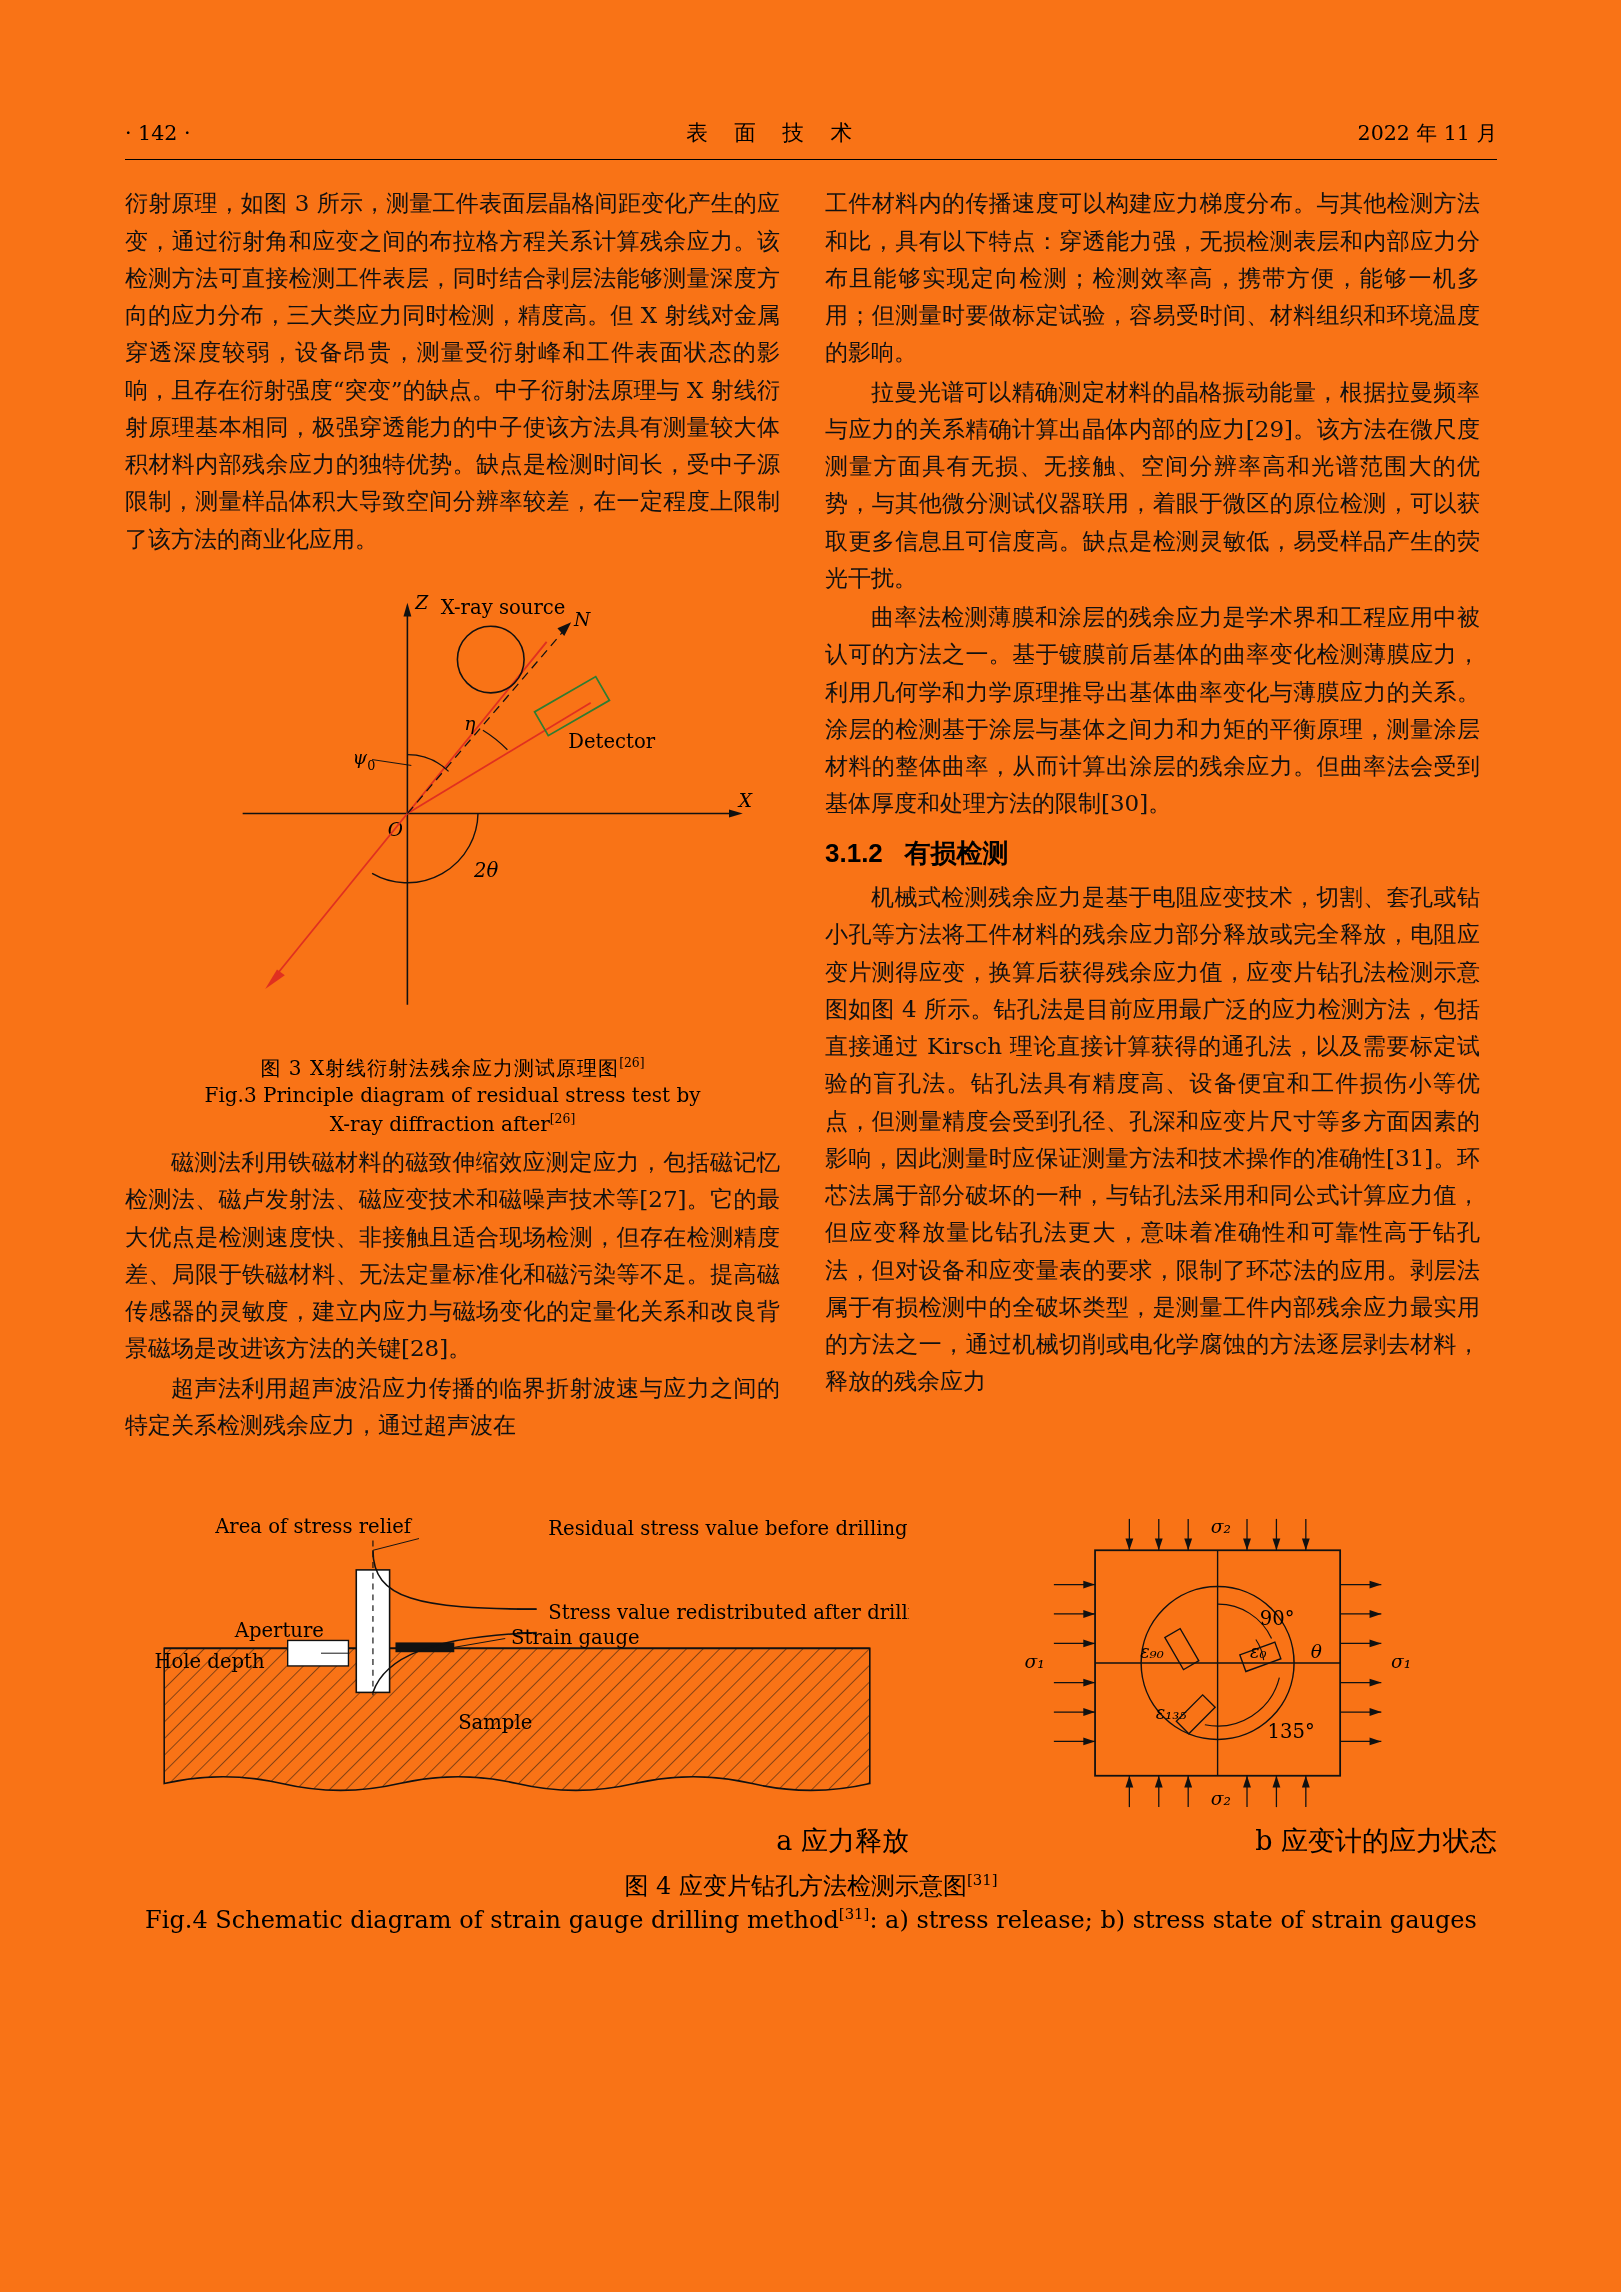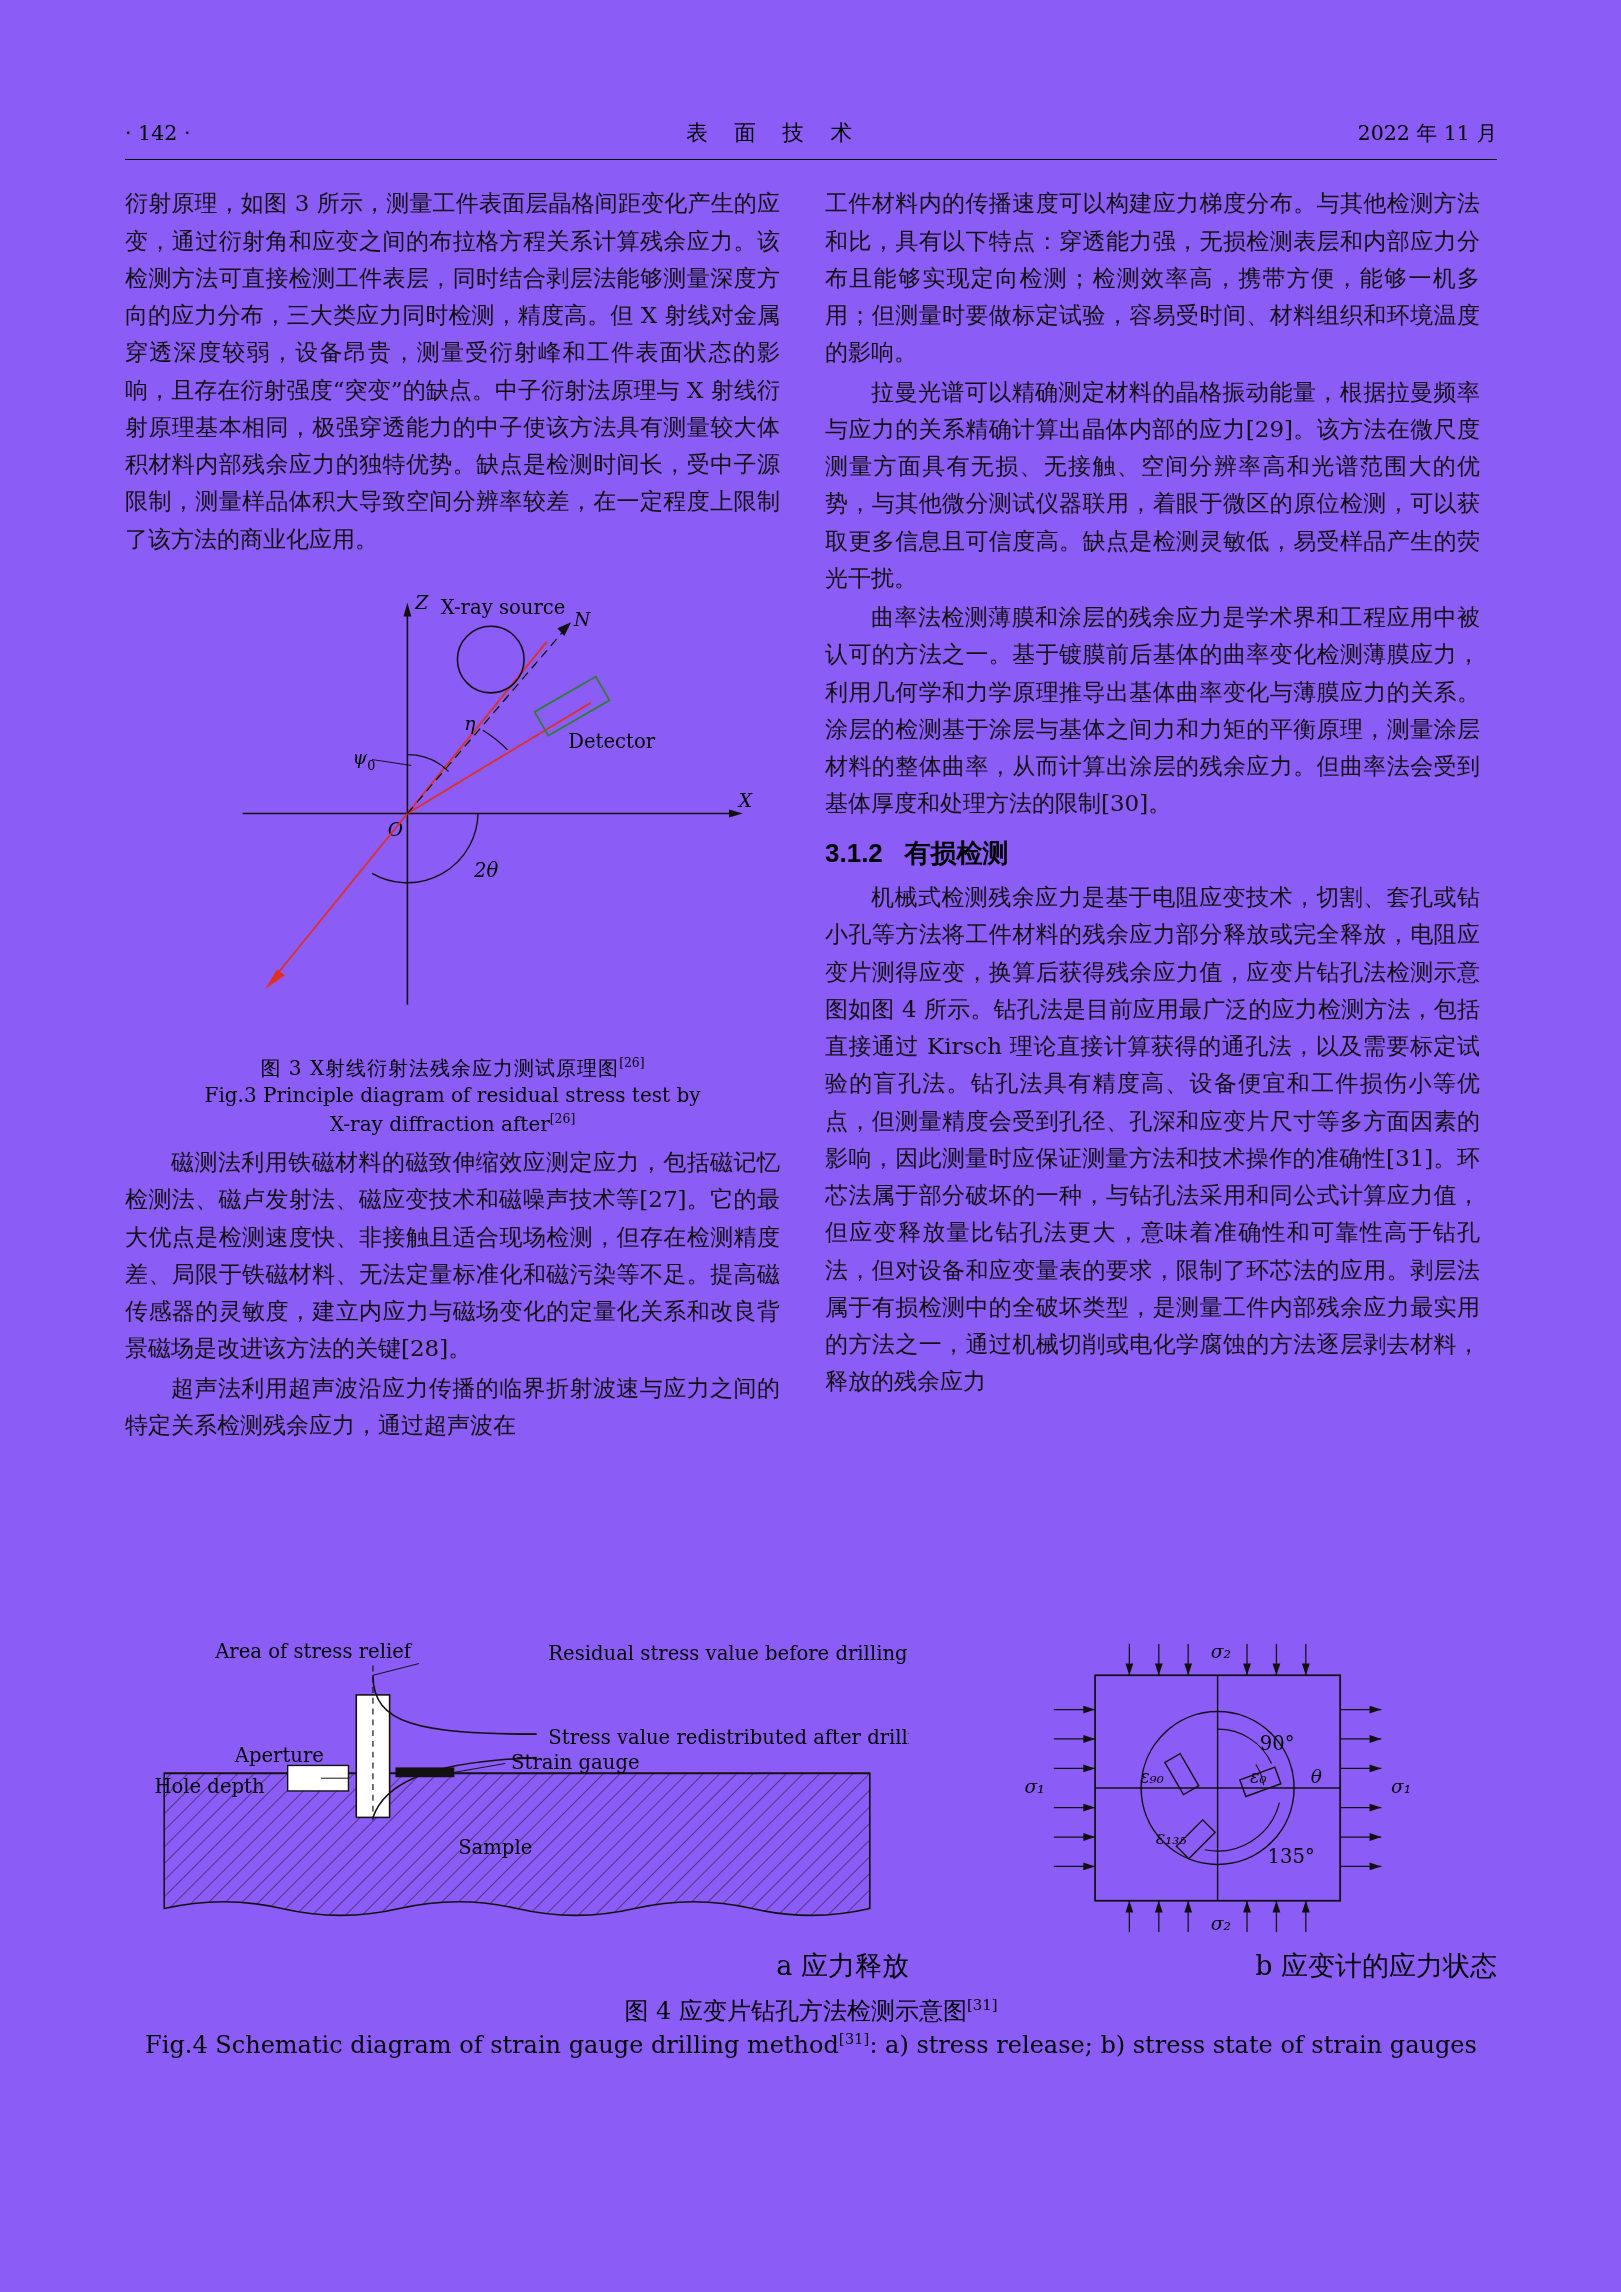--- a/index.html
+++ b/index.html
@@ -1,18 +1,18 @@
 <!DOCTYPE html>
 <html><head>
 <meta charset="utf-8">
 <style>
   html,body{margin:0;padding:0;background:#f2f2f2;}
   body{font-family:"DejaVu Sans",sans-serif;}
   .page{
-    width:1621px;height:2293px;background:#8b5cf6;margin:0 auto;position:relative;
+    width:1621px;height:2293px;background:#f97316;margin:0 auto;position:relative;
     box-sizing:border-box;
   }
   .content{
     position:absolute;left:125px;top:118px;width:1372px;
   }
   
   .pg-header{
     display:flex;align-items:baseline;justify-content:space-between;
     font-family:"DejaVu Serif",serif;font-size:20.6px;color:#000;
     padding-bottom:9.8px;
@@ -37,21 +37,21 @@
   .sec-h .num{margin-right:21.6px;}
   
   .fig3-wrap{margin:25.5px 0 5.9px 0;}
   .fig-cap{
     font-family:"DejaVu Serif",serif;font-size:20px;text-align:center;
     line-height:1.38;margin-top:5.9px;
   }
   .fig-cap .cn{letter-spacing:1px;}
   
   .fig4-wrap{
-    position:absolute;left:125px;top:1636px;width:1372px;
+    position:absolute;left:125px;top:1511px;width:1372px;
   }
   .fig4-row{display:flex;align-items:flex-start;justify-content:space-between;}
   .sublabel{
     font-family:"DejaVu Serif",serif;font-size:27px;text-align:right;margin-top:3.9px;
   }
   .fig4-cap{
     font-family:"DejaVu Serif",serif;font-size:24px;text-align:center;line-height:1.45;margin-top:9.8px;
   }
   svg text{font-family:"DejaVu Serif",serif;}
 </style>

